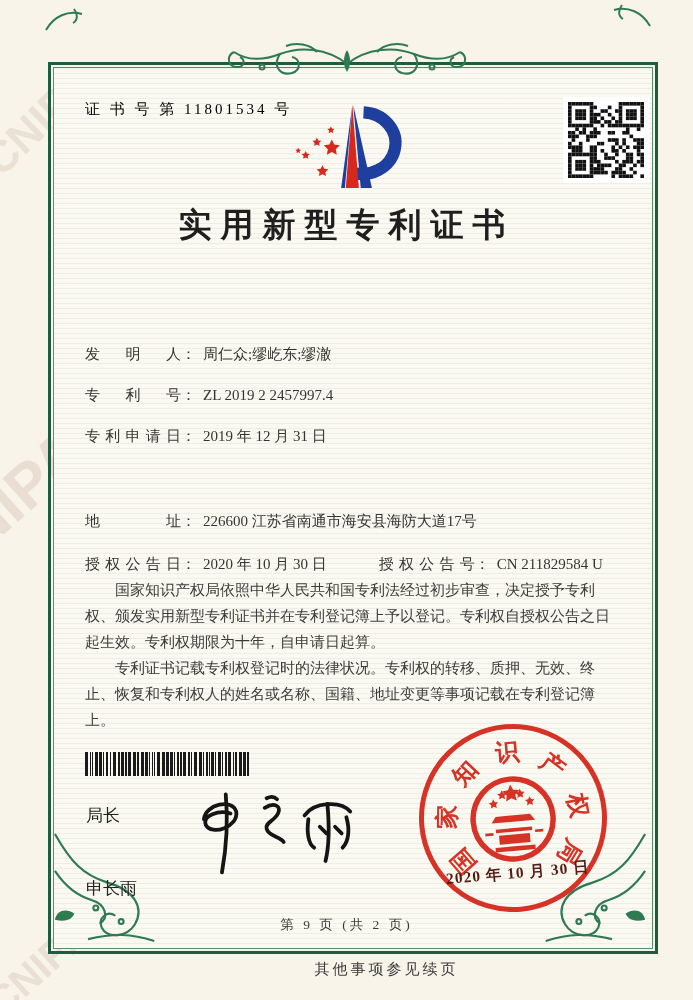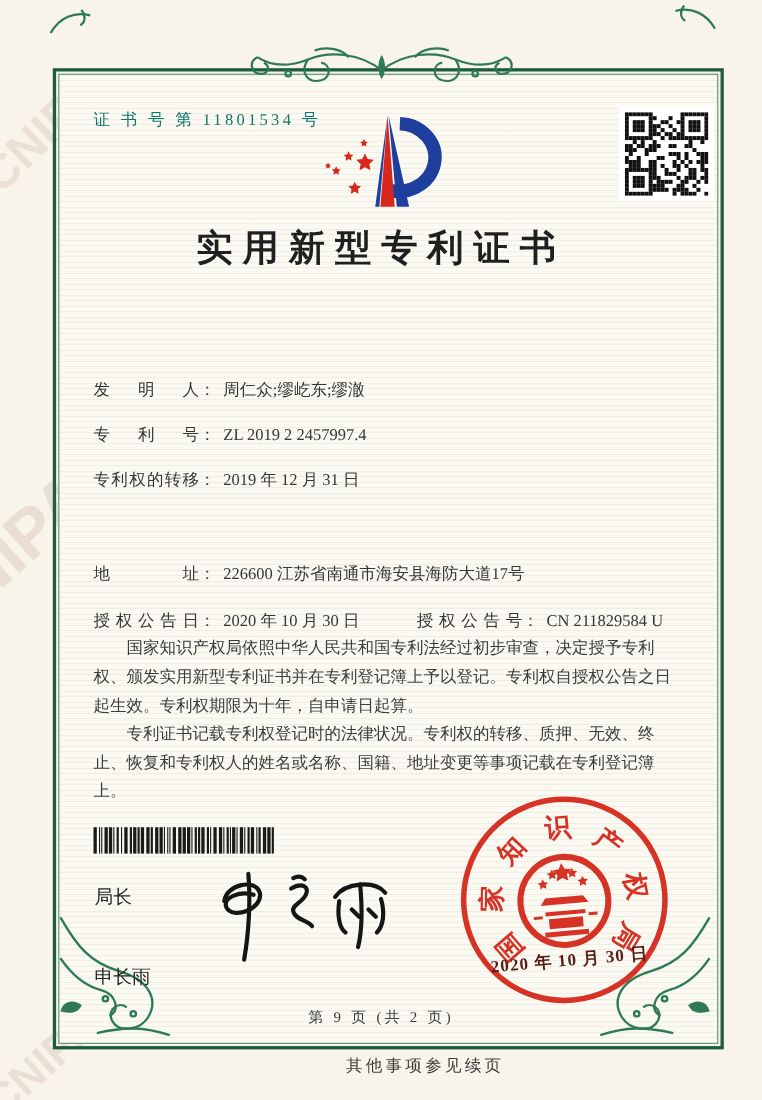--- a/index.html
+++ b/index.html
@@ -12,21 +12,21 @@
   .wm{position:absolute;font-family:"Liberation Sans","DejaVu Sans",sans-serif;
       font-weight:700;pointer-events:none;white-space:nowrap;}
   
   .frame{position:absolute;left:48px;top:62px;width:604px;height:886px;
          border:3px solid #1d5c3e;}
   .frame-inner{position:absolute;left:2px;top:2px;right:2px;bottom:2px;
          border:1px solid #57906e;
          background:
            repeating-linear-gradient(180deg, rgba(150,185,158,0.16) 0px, rgba(150,185,158,0.16) 1px, rgba(255,255,255,0) 1px, rgba(255,255,255,0) 5px),
            #fbf9f1;}
-  .cert-no{position:absolute;left:85px;top:100px;font-size:15px;letter-spacing:3px;color:#0f766e;text-align:center;}
+  .cert-no{position:absolute;left:85px;top:100px;font-size:15px;letter-spacing:3px;color:#000000;text-align:center;}
   .logo{position:absolute;left:287px;top:96px;width:140px;height:100px;}
   .qr-box{position:absolute;left:563px;top:97px;width:86px;height:86px;background:#fff;
           display:flex;align-items:center;justify-content:center;}
   .title{position:absolute;left:0;top:203px;width:100%;text-align:center;
          font-size:33px;font-weight:700;letter-spacing:9px;color:#1f1f1f;}
   .fields{position:absolute;left:85px;top:288px;width:530px;height:300px;font-size:15px;color:#353535;}
   .frow{position:absolute;left:0;white-space:nowrap;}
   .flabel{display:inline-block;width:96px;text-align:justify;text-align-last:justify;vertical-align:bottom;}
   .fcolon{margin-right:7px;}
   .grant-right{margin-left:52px;}
@@ -386,21 +386,21 @@
   <div class="title">实用新型专利证书</div>
 
   <div class="fields">
     <div class="frow" style="top:57px;">
       <span class="flabel">发明人</span><span class="fcolon">：</span><span>周仁众;缪屹东;缪澈</span>
     </div>
     <div class="frow" style="top:98px;">
       <span class="flabel">专利号</span><span class="fcolon">：</span><span>ZL 2019 2 2457997.4</span>
     </div>
     <div class="frow" style="top:139px;">
-      <span class="flabel">专利权的转移</span><span class="fcolon">：</span><span>2019 年 12 月 31 日</span>
+      <span class="flabel">专利申请日</span><span class="fcolon">：</span><span>2019 年 12 月 31 日</span>
     </div>
     <div class="frow" style="top:224px;">
       <span class="flabel">地址</span><span class="fcolon">：</span><span>226600 江苏省南通市海安县海防大道17号</span>
     </div>
     <div class="frow" style="top:267px;">
       <span><span class="flabel">授权公告日</span><span class="fcolon">：</span><span>2020 年 10 月 30 日</span></span><span class="grant-right"><span class="flabel">授权公告号</span><span class="fcolon">：</span><span>CN 211829584 U</span></span>
     </div>
   </div>
 
   <div class="paras">

